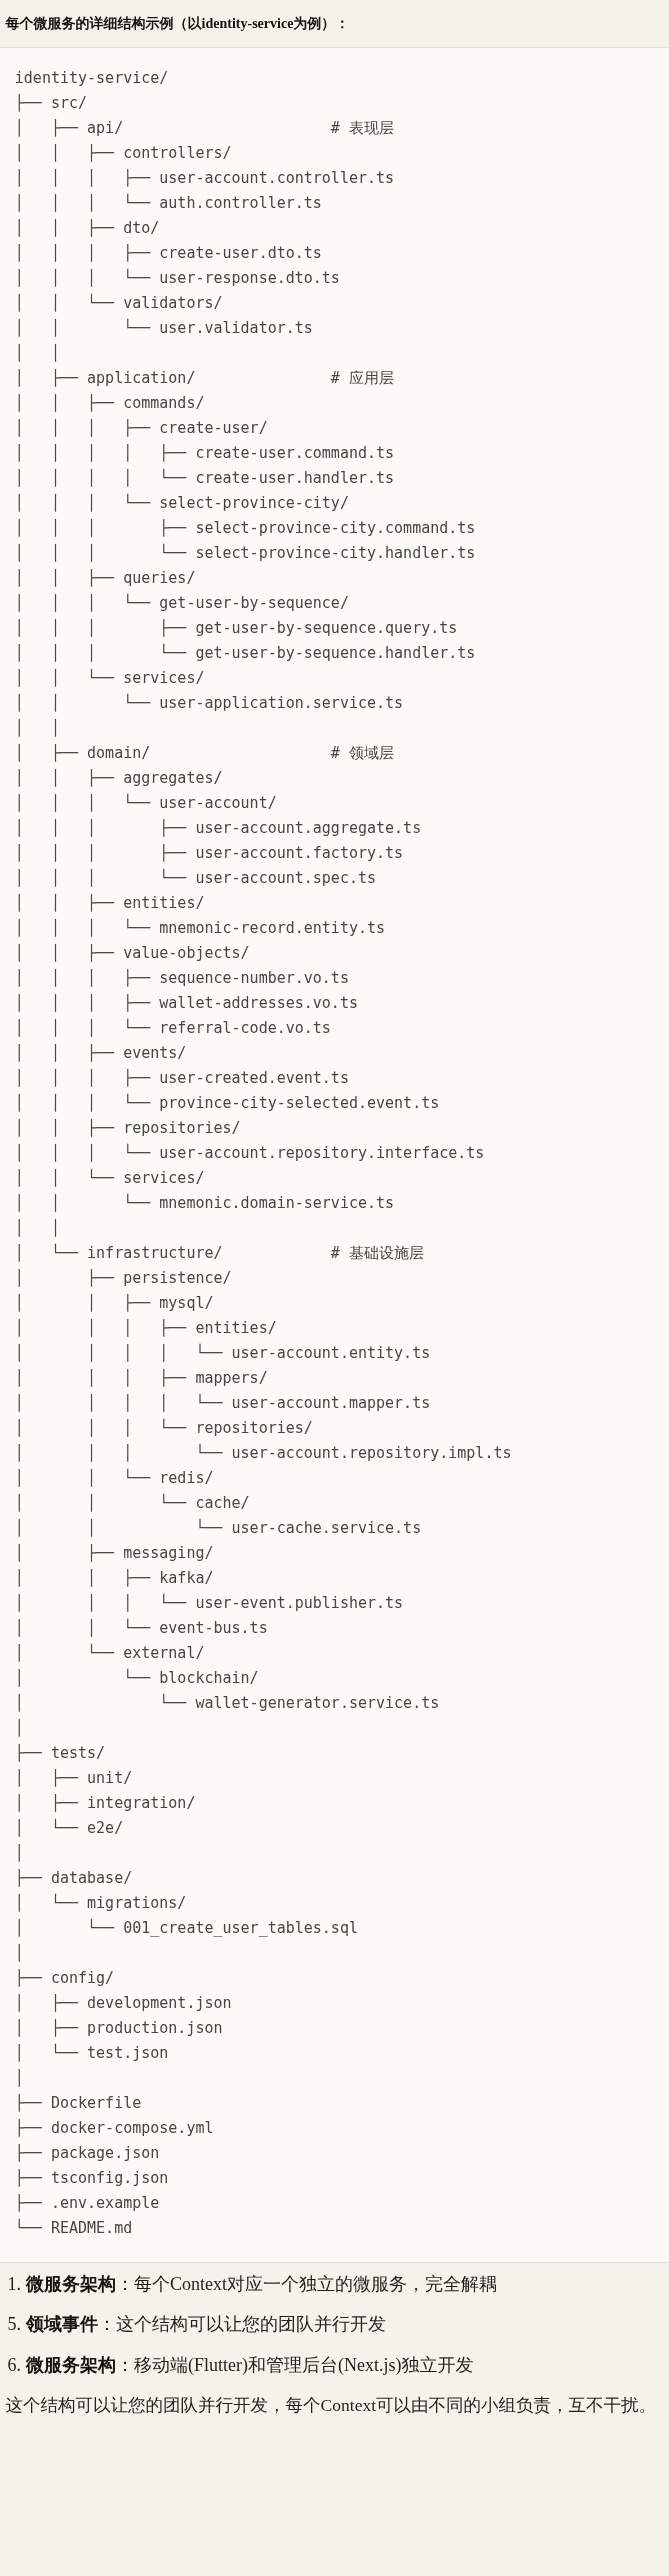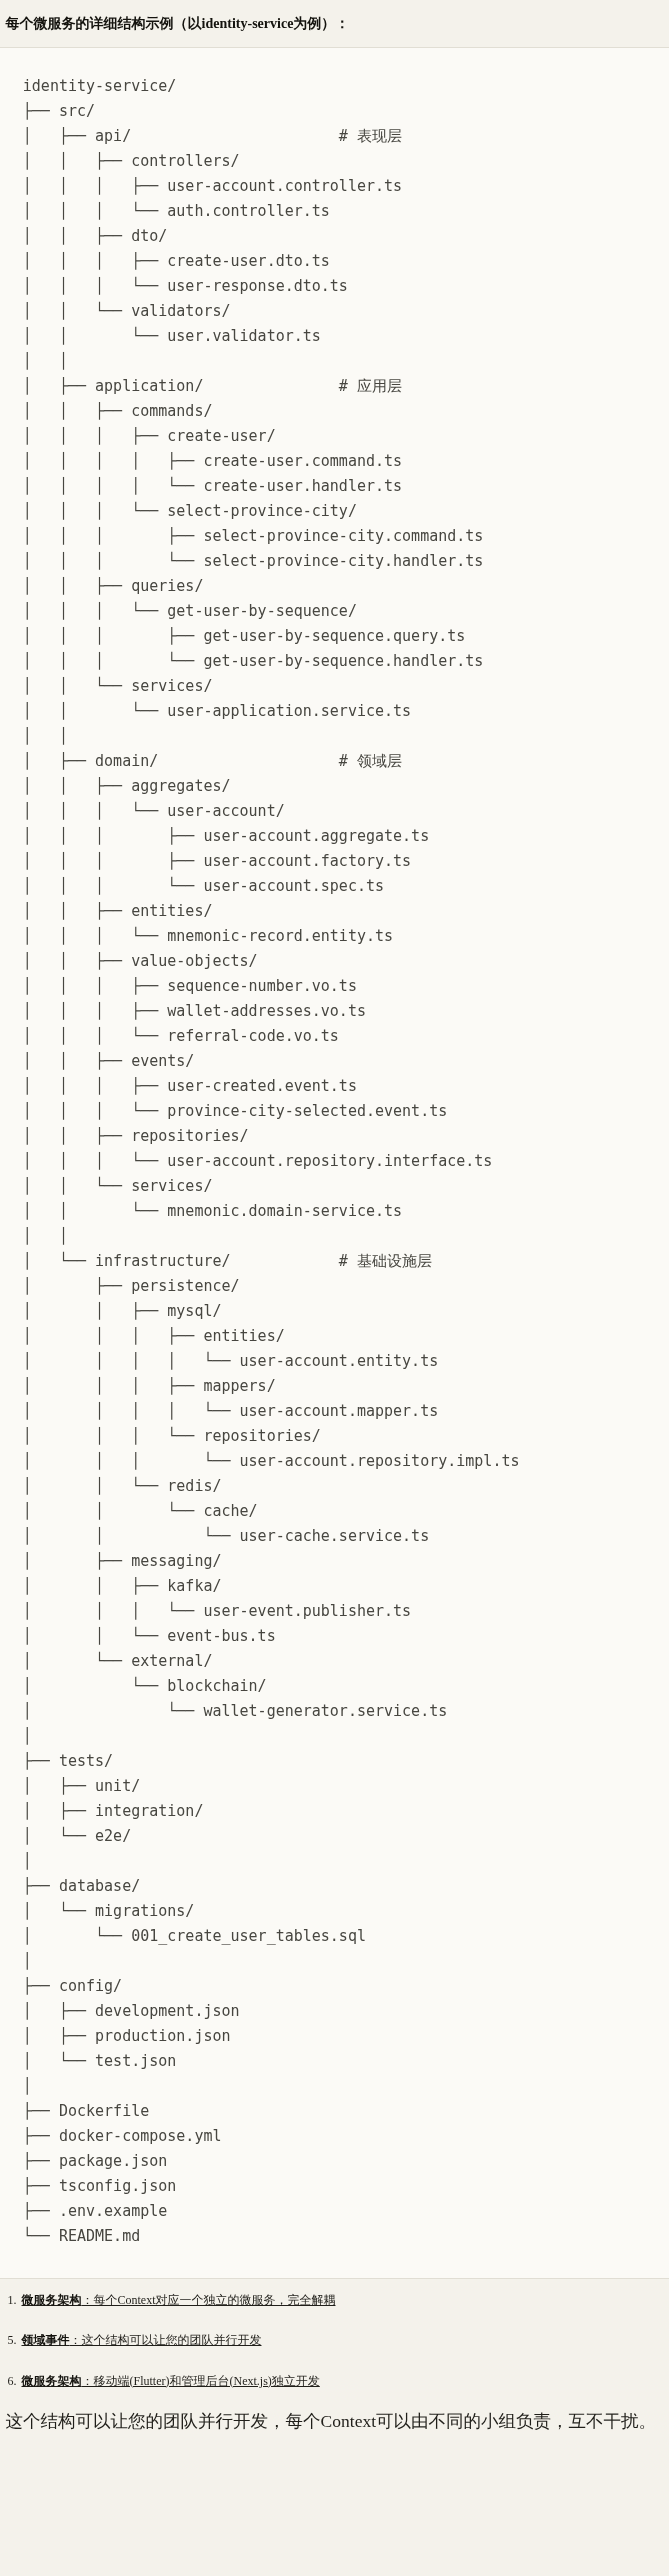--- a/index.html
+++ b/index.html
@@ -26,21 +26,21 @@
     color: #14130e;
     font-family: "Liberation Serif", serif;
   }
   .codeblock {
     margin-top: 11.3px;
     background: #fbfaf6;
     border-top: 0.6px solid #e1ded4;
     border-bottom: 0.6px solid #e1ded4;
   }
   .codeblock pre {
-    margin: 9px;
+    margin: 1px;
     padding: 17px 6.3px 20px 13.8px;
     font-family: "DejaVu Sans Mono", monospace;
     font-size: 15px;
     line-height: 25px;
     color: #474640;
     white-space: pre;
     font-variant-ligatures: none;
   }
   .notes {
     padding: 0 6.3px 0 5.6px;
@@ -51,24 +51,23 @@
     line-height: 24.4px;
     font-weight: 700;
     color: #14130e;
   }
   .note-list {
     margin: 0;
     padding: 0 0 0 1.9px;
     list-style: none;
   }
   .note-item {
-    font-size: 12px;
+    font-size: 18px;
     line-height: 24px;
     margin-top: 16.3px;
-    text-decoration: underline;
   }
   .note-item:first-child {
     margin-top: 8.8px;
   }
   .note-num {
     display: inline-block;
     margin-right: 5px;
   }
   .note-label {
     font-weight: 700;

